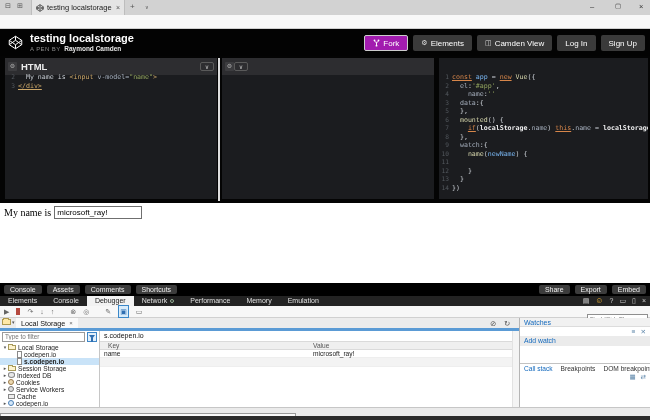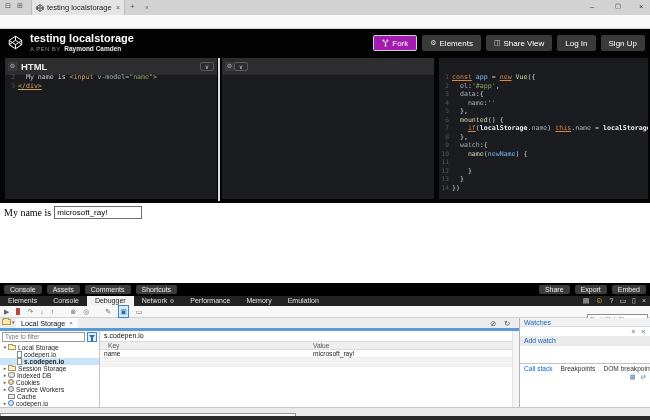--- a/index.html
+++ b/index.html
@@ -194,21 +194,21 @@
               <circle cx="5" cy="10" r="1.4" fill="#fff"></circle>
             </svg></span>
           <span>Fork</span>
         </div>
         <div class="pen-btn">
           <span class="pbi">⚙</span>
           <span>Elements</span>
         </div>
         <div class="pen-btn">
           <span class="pbi">◫</span>
-          <span>Share View</span>
+          <span>Camden View</span>
         </div>
         <div class="pen-btn">
           <span>Log In</span>
         </div>
         <div class="pen-btn">
           <span>Sign Up</span>
         </div>
       </div>
   </div>
 
@@ -241,26 +241,26 @@
       <div class="panel-body">
           <div class="code-row">
             <span class="ln">1</span>
             <span class="lt"><span class="tk-kw">const</span><span class="tk-plain"> </span><span class="tk-var">app</span><span class="tk-plain"> = </span><span class="tk-kw">new</span><span class="tk-plain"> </span><span class="tk-fn">Vue</span><span class="tk-plain">({</span></span>
           </div>
           <div class="code-row">
             <span class="ln">2</span>
             <span class="lt"><span class="tk-plain">  </span><span class="tk-prop">el</span><span class="tk-plain">:</span><span class="tk-str">'#app'</span><span class="tk-plain">,</span></span>
           </div>
           <div class="code-row">
+            <span class="ln">4</span>
+            <span class="lt"><span class="tk-plain">    </span><span class="tk-prop">name</span><span class="tk-plain">:</span><span class="tk-str">''</span></span>
+          </div>
+          <div class="code-row">
             <span class="ln">3</span>
             <span class="lt"><span class="tk-plain">  </span><span class="tk-prop">data</span><span class="tk-plain">:{</span></span>
-          </div>
-          <div class="code-row">
-            <span class="ln">4</span>
-            <span class="lt"><span class="tk-plain">    </span><span class="tk-prop">name</span><span class="tk-plain">:</span><span class="tk-str">''</span></span>
           </div>
           <div class="code-row">
             <span class="ln">5</span>
             <span class="lt"><span class="tk-plain">  },</span></span>
           </div>
           <div class="code-row">
             <span class="ln">6</span>
             <span class="lt"><span class="tk-plain">  </span><span class="tk-fn">mounted</span><span class="tk-plain">() {</span></span>
           </div>
           <div class="code-row">

